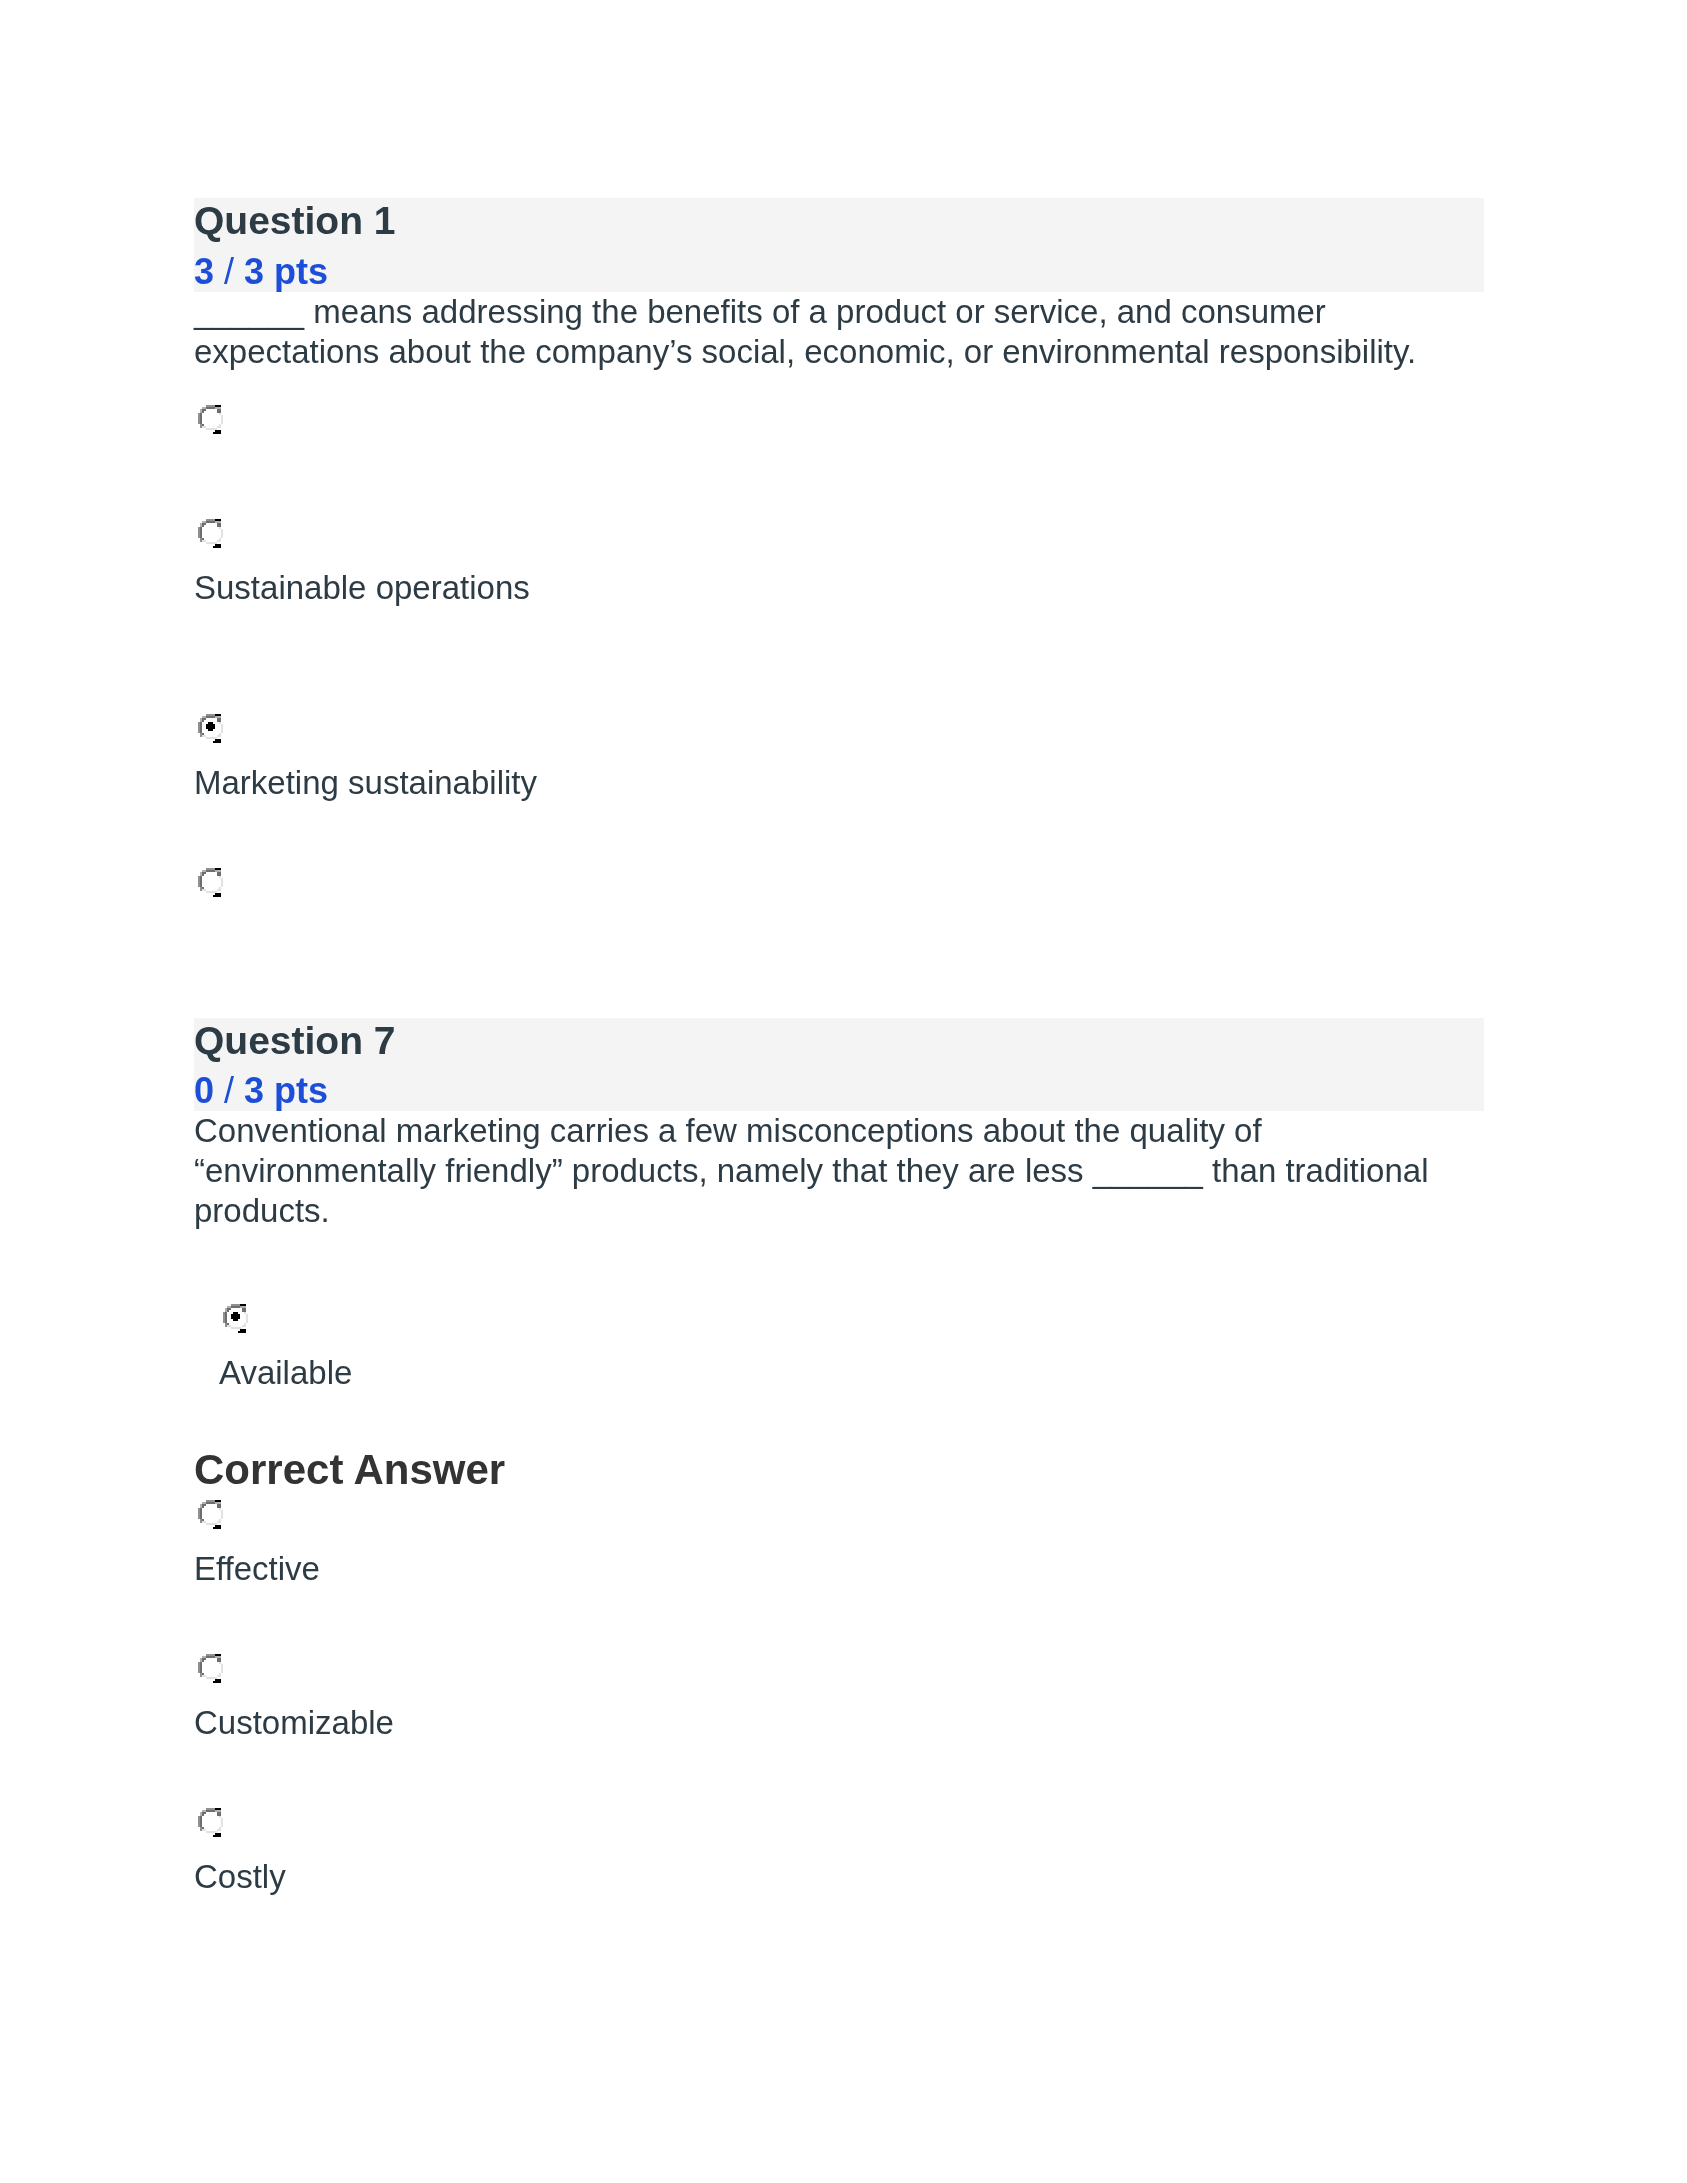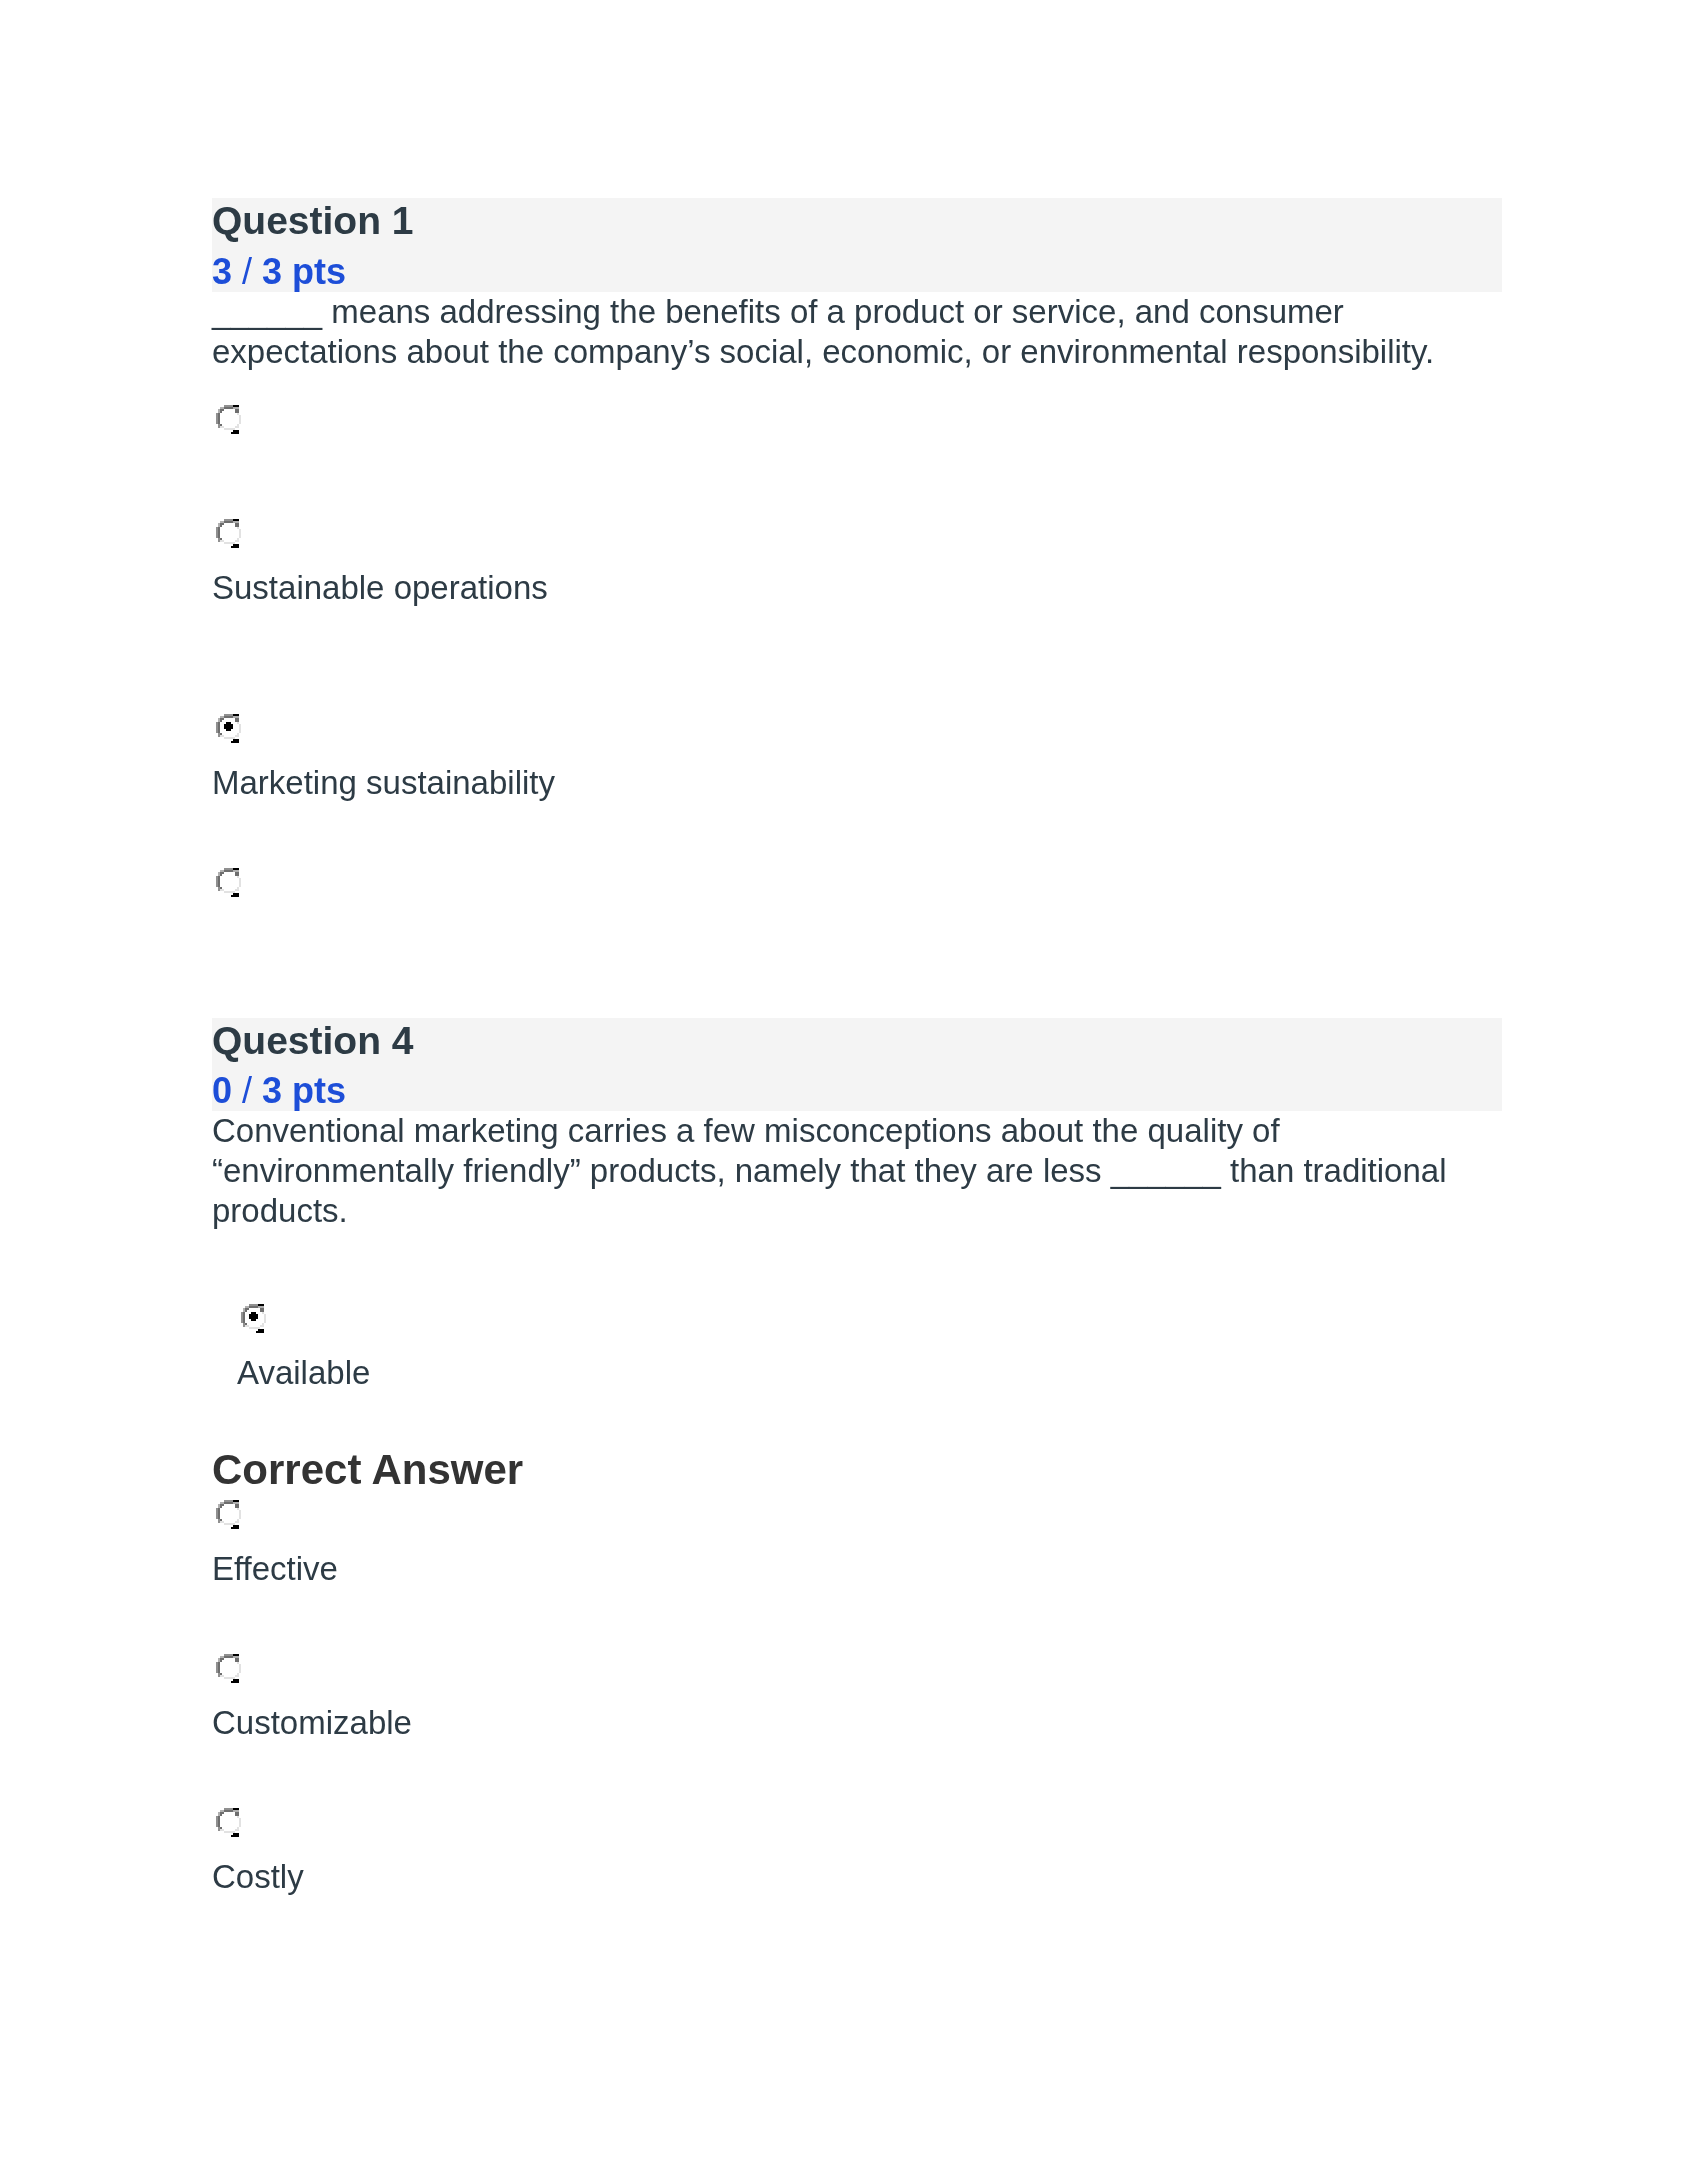--- a/index.html
+++ b/index.html
@@ -2,21 +2,21 @@
 <html style="font-size:10.6px"><head>
 <meta charset="utf-8">
 <style>
   html, body { margin:0; padding:0; background:#ffffff; }
   body {
     width:1687px; height:2183px; overflow:hidden;
     font-family:"Liberation Sans", sans-serif;
   }
   .page { position:relative; width:1687px; height:2183px; background:#ffffff; overflow:hidden; }
   .content {
-    position:absolute; left:212px; top:198px; width:1290px;
+    position:absolute; left:194px; top:198px; width:1290px;
     font-size:33px; line-height:40px; color:#2d3b45;
   }
   .question + .question { margin-top:101px; }
   .q-header { background:#f4f4f4; }
   .q-name { font-size:39px; font-weight:bold; line-height:46px; color:#2d3b45; margin:0; }
   .q-points { font-size:36px; font-weight:bold; line-height:40px; color:#1d4ed8; margin:7.6px 0 0 0; }
   .q-points .sep { font-weight:normal; }
   .q-text { margin:0; }
   .answers { margin:0; }
   .answer { margin-top:65px; }
@@ -208,21 +208,21 @@
                 <rect x="4" y="11" width="5" height="1" fill="#e2e2e2"></rect>
                 <rect x="8" y="12" width="3" height="1" fill="#000000"></rect>
                 <rect x="7" y="13" width="4" height="1" fill="#000000"></rect>
               </svg>
             </div>
       </div>
     </div>
   </div>
   <div class="question">
     <div class="q-header">
-      <div class="q-name">Question 4</div>
+      <div class="q-name">Question 7</div>
       <div class="q-points"><span>0</span><span class="sep"> / </span><span>3 pts</span></div>
     </div>
     <div class="q-text">Conventional marketing carries a few misconceptions about the quality of “environmentally friendly” products, namely that they are less ______ than traditional products.</div>
     <div class="answers">
       <div class="answer is-selected">
         <div class="radio-row">
               <svg class="radio-icon" viewBox="0 0 12 14" width="25" height="29" shape-rendering="crispEdges">
                 <rect x="4" y="0" width="4" height="1" fill="#909090"></rect>
                 <rect x="8" y="0" width="3" height="1" fill="#000000"></rect>
                 <rect x="2" y="1" width="2" height="1" fill="#b0b0b0"></rect>

